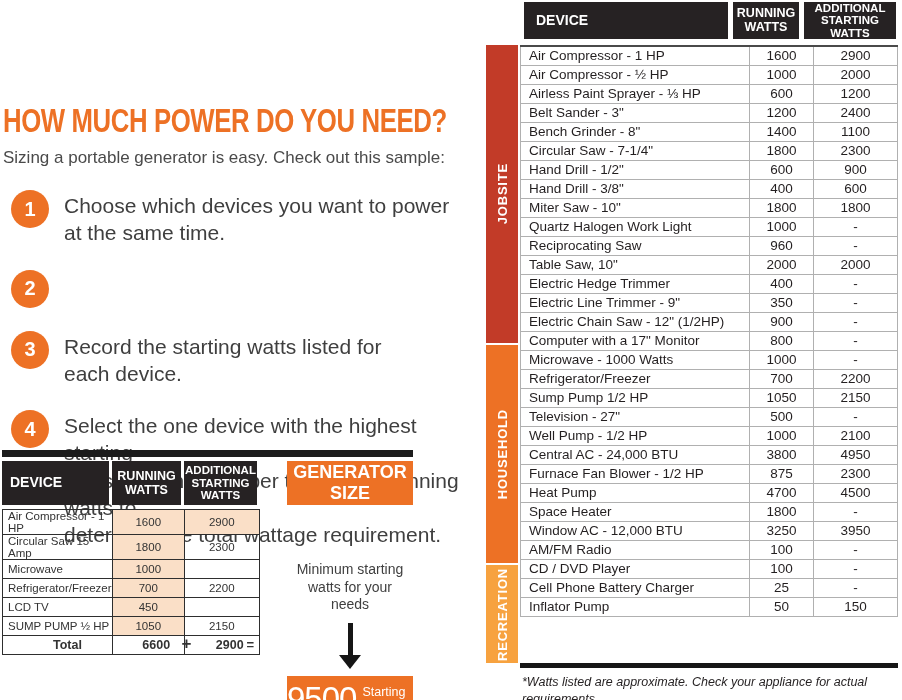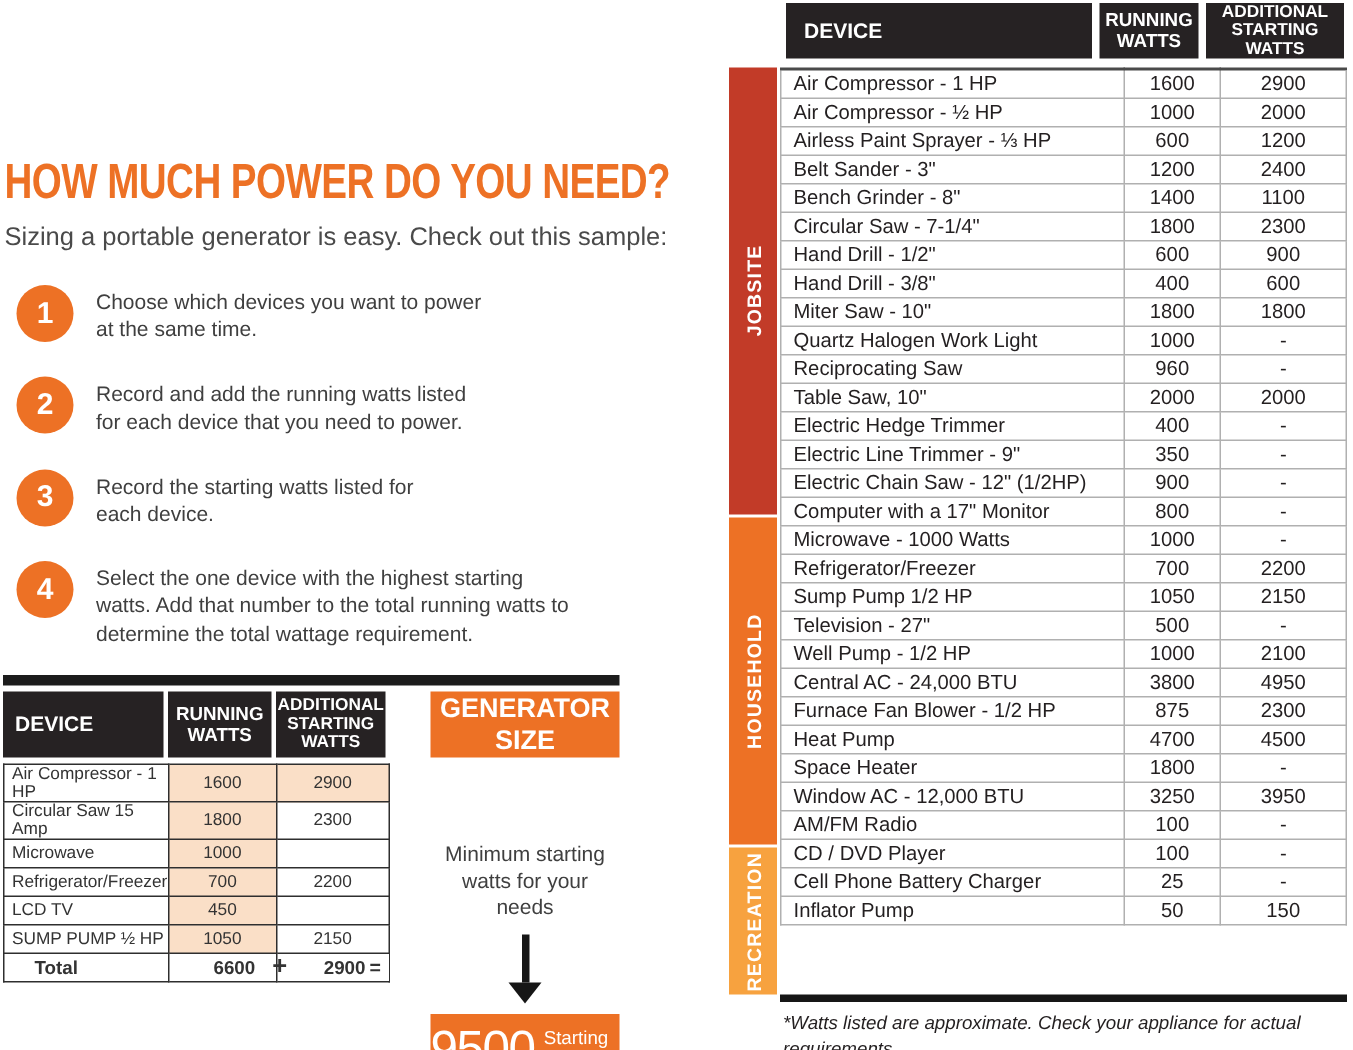--- a/index.html
+++ b/index.html
@@ -10,41 +10,41 @@
   
   .left { position: absolute; left: 0; top: 0; width: 476px; }
   .title { margin: 102px 0 0 3px; font-size: 33px; font-weight: bold; color: #ED7125;
            letter-spacing: -0.5px; white-space: nowrap; transform: scaleX(.78); transform-origin: left center; }
   .subtitle { margin: 8px 0 0 3px; font-size: 17px; color: #4a4a4a; }
   .steps { margin: 22px 0 0 11px; display: flex; flex-direction: column; gap: 23px; }
   .step { display: flex; gap: 15px; }
   .step-badge { width: 38px; height: 38px; border-radius: 50%; background: #ED7125; color: #fff;
                 font-weight: bold; font-size: 20px; display: flex; align-items: center; justify-content: center;
                 flex: none; }
-  .step-text { font-size: 14px; color: #3f3f3f; line-height: 1.3; padding-top: 2px; white-space: pre-line; }
+  .step-text { font-size: 21px; color: #3f3f3f; line-height: 1.3; padding-top: 2px; white-space: pre-line; }
 
   
   .sample-area { position: absolute; left: 2px; top: 450px; width: 411px; }
   .hbar { height: 7px; background: #1c1c1c; }
   .sample-flex { display: flex; margin: 4px 0 5px; }
   .sample-left { width: 258px; }
   .sample-header { display: flex; gap: 3px; height: 44px; margin-bottom: 4px; }
   .sh { background: #262223; color: #fff; font-weight: bold; display: flex; align-items: center;
         justify-content: center; text-align: center; line-height: 1.12; }
   .sh.device { width: 107px; justify-content: flex-start; padding-left: 8px; font-size: 14px; text-align: left; }
   .sh.running { width: 69px; font-size: 12.5px; }
   .sh.additional { width: 73px; font-size: 11.5px; }
   table.sample { width: 258px; border-collapse: collapse; }
   table.sample td { border: 1px solid #2e2e2e; height: 19px; font-size: 11.5px; color: #333; }
   td.s-dev { padding-left: 5px; width: 110px; }
   td.s-run { width: 72px; text-align: center; background: #FADFC7; font-size: 12px; }
   td.s-add { width: 76px; text-align: center; font-size: 12px; }
   td.s-add.hl { background: #FADFC7; }
   tr.total-row td { background: #fff !important; font-weight: bold; font-size: 12.5px; position: relative; padding-left: 16px; }
-  tr.total-row td:first-child { padding-left: 20px; }
+  tr.total-row td:first-child { padding-left: 20px; text-align: center; }
   tr.total-row .num { display: block; text-align: center; }
   .plus { position: absolute; right: -8px; top: 50%; transform: translateY(-55%); font-size: 17px; font-weight: bold; z-index: 2; }
   .eq { position: absolute; right: 5px; top: 50%; transform: translateY(-52%); font-size: 13px; font-weight: bold; }
 
   
   .gen-col { width: 126px; margin-left: 27px; display: flex; flex-direction: column; align-items: center; }
   .gen-header { width: 100%; height: 44px; background: #ED7125; color: #fff; font-weight: bold; font-size: 18px;
                 display: flex; align-items: center; justify-content: center; text-align: center; line-height: 1.15;
                 margin-bottom: 8px; padding: 0 14px; }
   .gen-note { font-size: 14px; color: #3f3f3f; text-align: center; line-height: 1.25; margin-top: 48px; }
@@ -87,22 +87,20 @@
     <div class="subtitle">Sizing a portable generator is easy. Check out this sample:</div>
 
     <div class="steps">
       <div class="step">
         <div class="step-badge">1</div>
         <div class="step-text">Choose which devices you want to power
 at the same time.</div>
       </div>
       <div class="step">
         <div class="step-badge">2</div>
-        <div class="step-text">Record and add the running watts listed
-for each device that you need to power.</div>
       </div>
       <div class="step">
         <div class="step-badge">3</div>
         <div class="step-text">Record the starting watts listed for
 each device.</div>
       </div>
       <div class="step">
         <div class="step-badge">4</div>
         <div class="step-text">Select the one device with the highest starting
 watts. Add that number to the total running watts to

